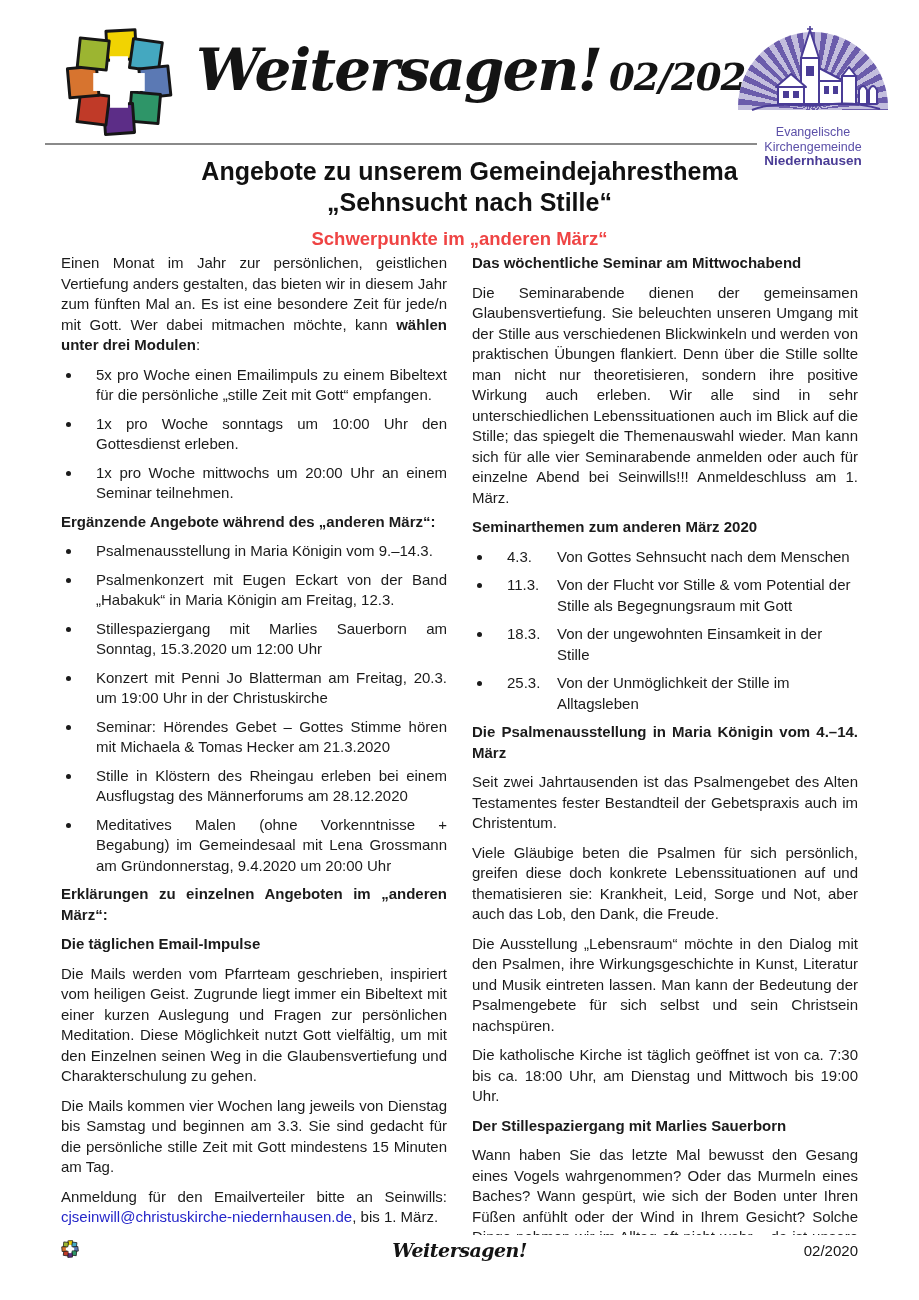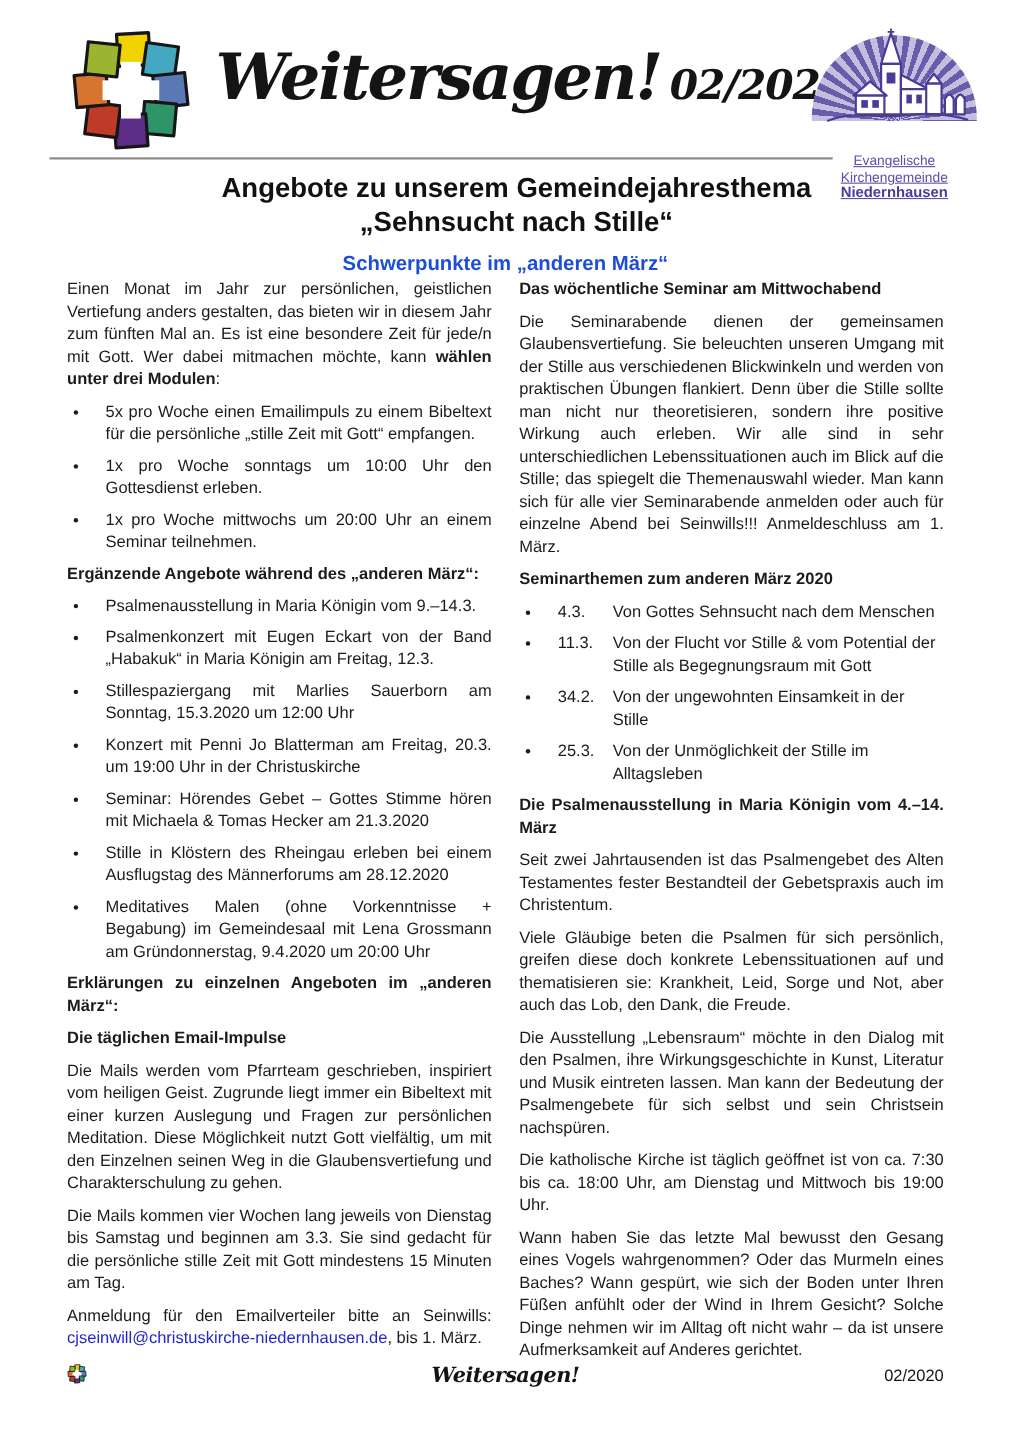--- a/index.html
+++ b/index.html
@@ -21,32 +21,32 @@
 
   .church-logo { position:absolute; right:20px; top:24px; width:172px; text-align:center; }
   .rays-wrap { position:relative; width:160px; height:100px; margin:0 auto; }
   .rays {
     position:absolute; left:5px; top:8px; width:150px; height:78px;
     border-radius:78px 78px 0 0; overflow:hidden;
     background:repeating-conic-gradient(from -95deg at 50% 100%,
       #6b5cab 0deg 4.6deg, #c3bedd 4.6deg 9.2deg);
   }
   .church-svg { position:absolute; left:5px; top:0; }
-  .church-text { color:#5b4fa8; font-size:12.5px; line-height:14.5px; margin-top:15px;text-decoration:underline; }
+  .church-text { color:#5b4fa8; font-size:12.5px; line-height:14.5px; margin-top:1px; }
   .church-text .town { color:#4a3c96; font-weight:bold; font-size:13.5px; }
 
   .header-rule {
     position:absolute; top:143px; left:45px; width:712px; height:0;
     border-top:2px solid #8a8a8a;
   }
 
   
   .title-block { position:absolute; top:156px; left:0; width:100%; text-align:center; }
   .main-title { margin:0; font-size:25px; line-height:31px; font-weight:bold; color:#111;padding-left:20px; }
-  .sub-title { margin:10px 0 0; font-size:18.5px; font-weight:bold; color:#1d4ed8; }
+  .sub-title { margin:10px 0 0; font-size:18.5px; font-weight:bold; color:#ef4444; }
 
   
   .columns {
     position:absolute; top:253px; left:61px; width:797px; height:982px;
     display:flex; gap:25px; overflow:hidden;
   }
   .col { width:386px; text-align:justify; font-size:15px; line-height:20.5px; }
   .col p { margin:0 0 9px; }
   .h-bold { font-weight:bold; font-style:normal; margin:11px 0 9px; }
   .h-bolditalic { font-weight:bold; margin:11px 0 9px; }
@@ -176,30 +176,31 @@
 
     <div class="col">
       <p class="h-bolditalic">Das wöchentliche Seminar am Mittwochabend</p>
       <p>Die Seminarabende dienen der gemeinsamen Glaubensvertiefung. Sie beleuchten unseren Umgang mit der Stille aus verschiedenen Blickwinkeln und werden von praktischen Übungen flankiert. Denn über die Stille sollte man nicht nur theoretisieren, sondern ihre positive Wirkung auch erleben. Wir alle sind in sehr unterschiedlichen Lebenssituationen auch im Blick auf die Stille; das spiegelt die Themenauswahl wieder. Man kann sich für alle vier Seminarabende anmelden oder auch für einzelne Abend bei Seinwills!!! Anmeldeschluss am 1. März.</p>
 
       <p class="h-bolditalic">Seminarthemen zum anderen März 2020</p>
 
       <ul class="topics">
         <li><span class="topic-date">4.3.</span><span class="topic-text">Von Gottes Sehnsucht nach dem Menschen</span></li>
         <li><span class="topic-date">11.3.</span><span class="topic-text">Von der Flucht vor Stille &amp; vom Potential der Stille als Begegnungsraum mit Gott</span></li>
-        <li><span class="topic-date">34.2.</span><span class="topic-text">Von der ungewohnten Einsamkeit in der Stille</span></li>
+        <li><span class="topic-date">18.3.</span><span class="topic-text">Von der ungewohnten Einsamkeit in der Stille</span></li>
         <li><span class="topic-date">25.3.</span><span class="topic-text">Von der Unmöglichkeit der Stille im Alltagsleben</span></li>
       </ul>
 
       <p class="h-bolditalic">Die Psalmenausstellung in Maria Königin vom 4.–14. März</p>
       <p>Seit zwei Jahrtausenden ist das Psalmengebet des Alten Testamentes fester Bestandteil der Gebetspraxis auch im Christentum.</p>
       <p>Viele Gläubige beten die Psalmen für sich persönlich, greifen diese doch konkrete Lebenssituationen auf und thematisieren sie: Krankheit, Leid, Sorge und Not, aber auch das Lob, den Dank, die Freude.</p>
       <p>Die Ausstellung „Lebensraum“ möchte in den Dialog mit den Psalmen, ihre Wirkungsgeschichte in Kunst, Literatur und Musik eintreten lassen. Man kann der Bedeutung der Psalmengebete für sich selbst und sein Christsein nachspüren.</p>
       <p>Die katholische Kirche ist täglich geöffnet ist von ca. 7:30 bis ca. 18:00 Uhr, am Dienstag und Mittwoch bis 19:00 Uhr.</p>
 
+      <p class="h-bolditalic">Der Stillespaziergang mit Marlies Sauerborn</p>
       <p>Wann haben Sie das letzte Mal bewusst den Gesang eines Vogels wahrgenommen? Oder das Murmeln eines Baches? Wann gespürt, wie sich der Boden unter Ihren Füßen anfühlt oder der Wind in Ihrem Gesicht? Solche Dinge nehmen wir im Alltag oft nicht wahr – da ist unsere Aufmerksamkeit auf Anderes gerichtet.</p>
 
     </div>
   </div>
 
   <div class="footer">
     <svg class="footer-logo" width="18" height="18" viewBox="0 0 100 100" xmlns="http://www.w3.org/2000/svg">
       <g stroke="#161616" stroke-width="4" stroke-linejoin="round">
         <rect x="39" y="4" width="26" height="26" fill="#F1D302" transform="rotate(-3 52 17)"></rect>
         <rect x="61" y="13" width="26" height="26" fill="#44A8C0" transform="rotate(8 74 26)"></rect>

